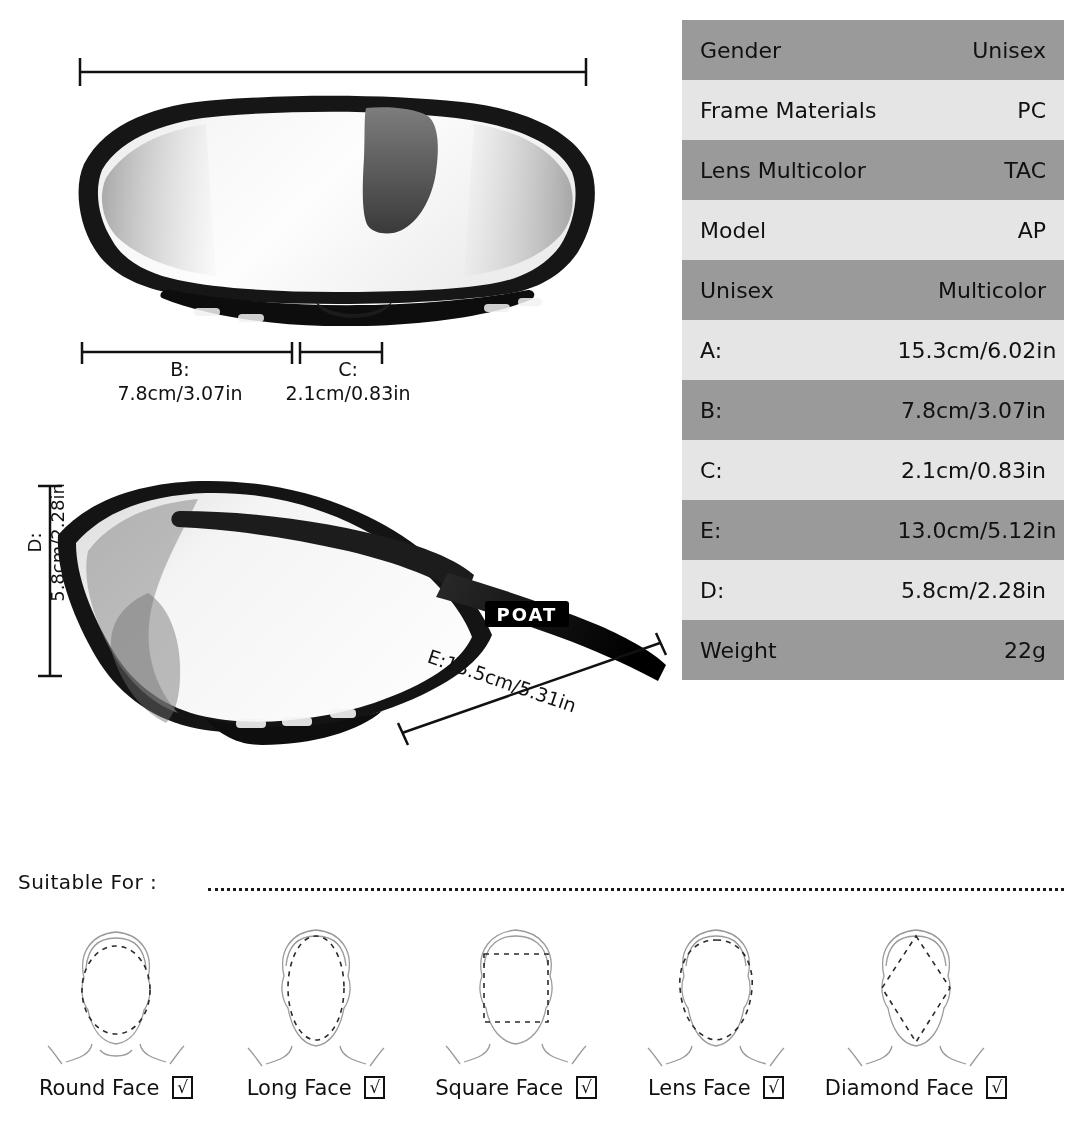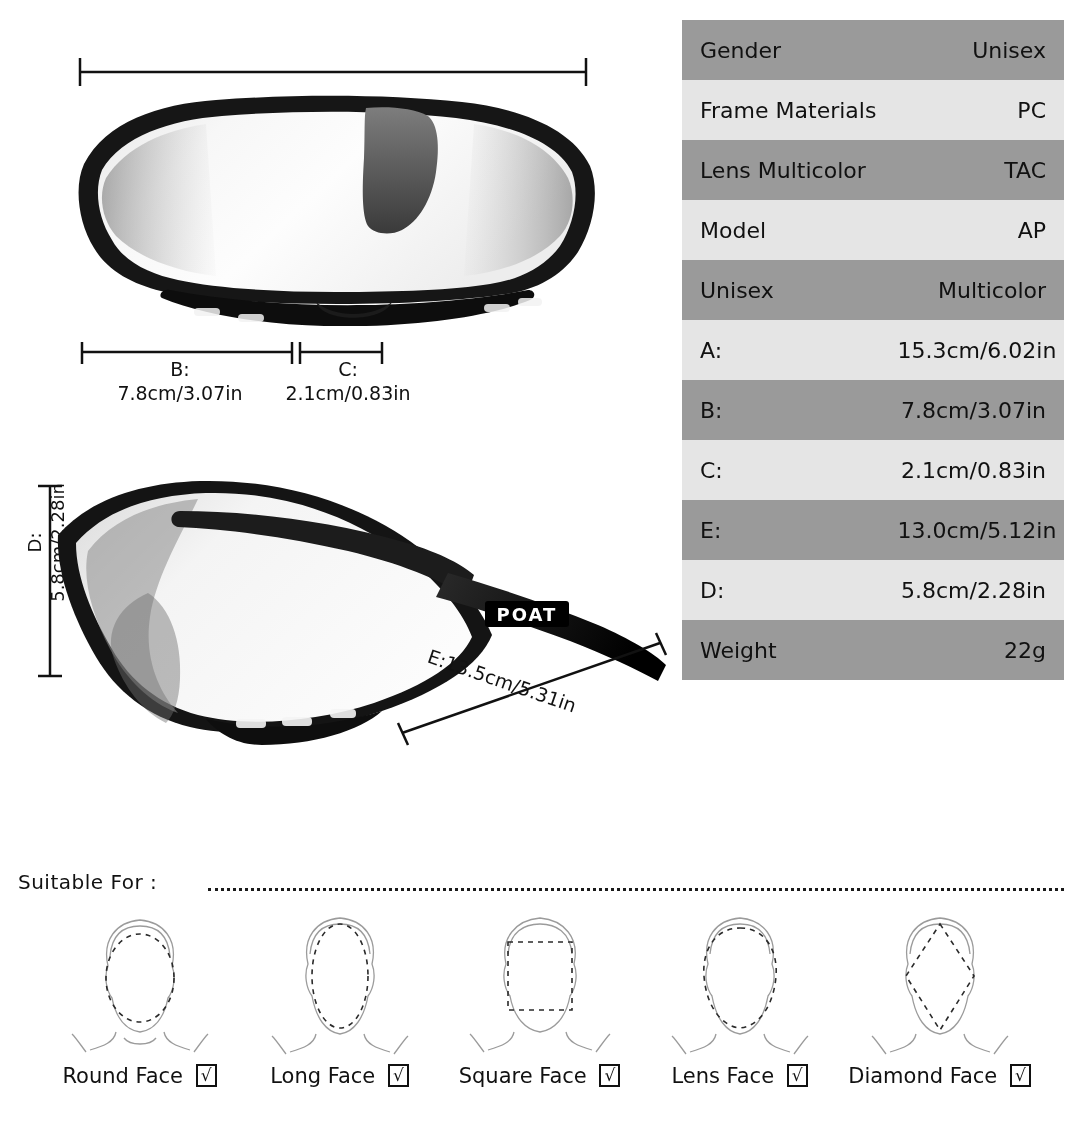--- a/index.html
+++ b/index.html
@@ -132,24 +132,24 @@
   .dotted-rule {
     position: absolute;
     left: 208px;
     top: 30px;
     width: 856px;
     border-top: 3px dotted #1a1a1a;
   }
   .faces {
     position: absolute;
     left: 0;
-    top: 48px;
+    top: 60px;
     width: 1079px;
     display: flex;
-    justify-content: center;
+    justify-content: flex-start;
     padding: 0 16px;
     box-sizing: border-box;
   }
   .face-cell {
     width: 200px;
     text-align: center;
   }
   .face-caption {
     margin-top: 4px;
     font-size: 21px;

